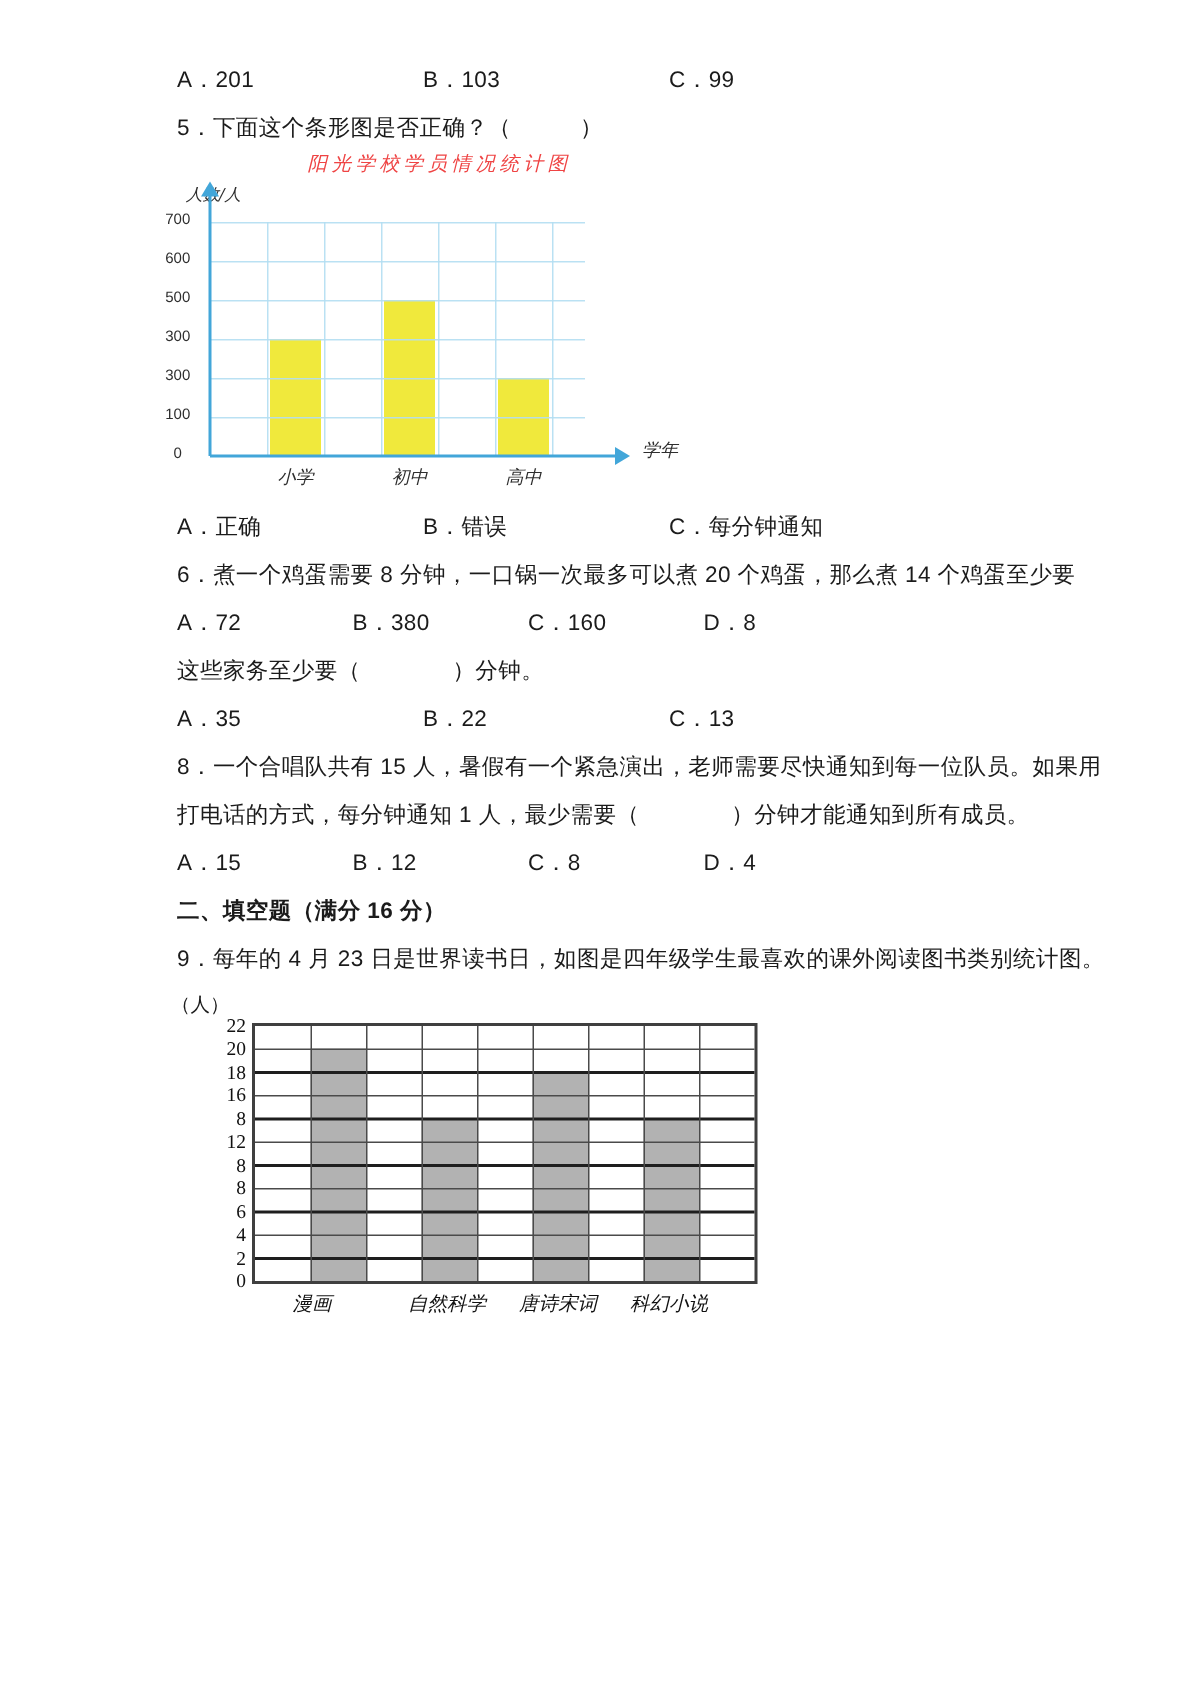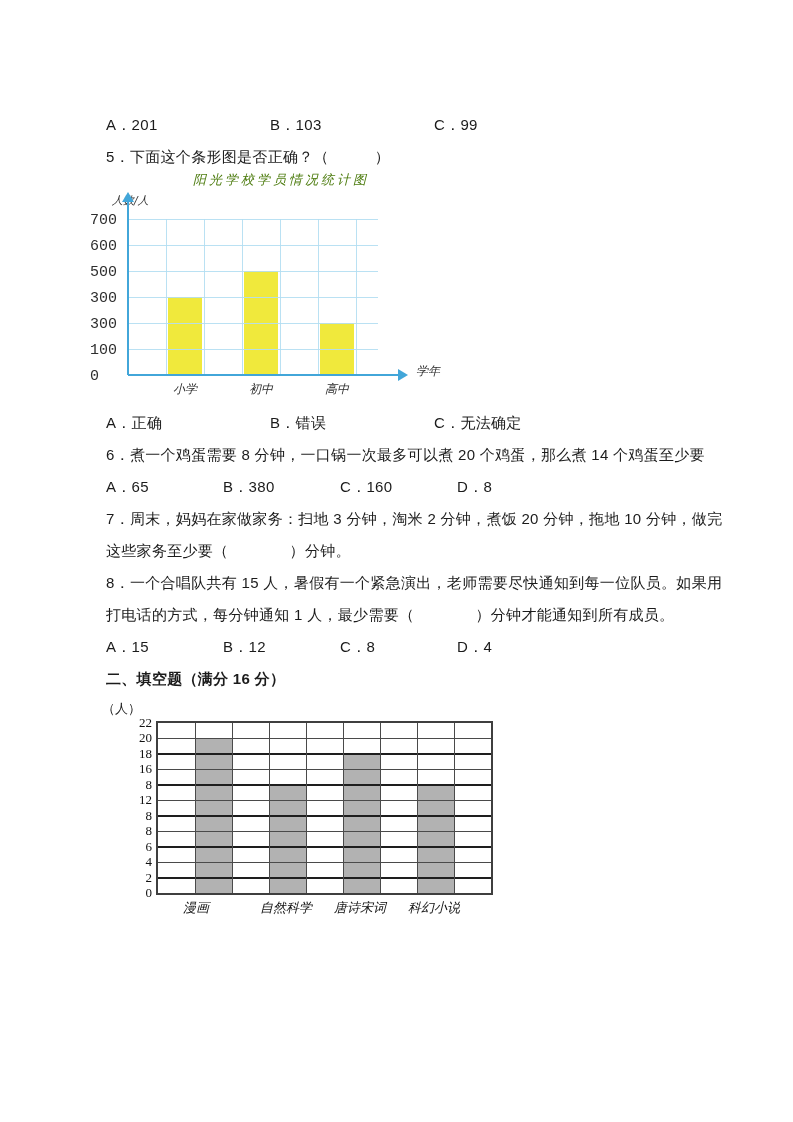--- a/index.html
+++ b/index.html
@@ -1,39 +1,39 @@
 <!DOCTYPE html>
 <html><head>
 <meta charset="utf-8">
 <style>
   html,body{margin:0;padding:0;}
   body{
     width:793px;height:1122px;background:#ffffff;color:#1b1b1b;
     font-family:"Liberation Sans","DejaVu Sans",sans-serif;
     overflow:hidden;
   }
-  .page{padding:115px 55px 0 106px;}
+  .page{padding:44px 55px 0 106px;margin-left:12px;}
   .line{font-size:15px;line-height:20px;margin-bottom:12px;white-space:nowrap;letter-spacing:.3px;}
   .sec{font-weight:bold;}
   .paren-line{margin-left:-18px;}
   .opts3 span{display:inline-block;width:164px;}
   .opts4 span{display:inline-block;width:117px;}
   .blank{display:inline-block;width:44px;height:15px;border-bottom:1px solid #222;vertical-align:baseline;}
 
   
   #chart1{position:relative;height:236px;margin:2px 0 6px 0;}
   #c1-title{position:absolute;left:50px;top:0;width:250px;text-align:center;
-    font-family:"DejaVu Serif",serif;font-style:italic;font-size:13px;color:#4d7c0f;letter-spacing:3px;}
+    font-family:"DejaVu Serif",serif;font-style:italic;font-size:13px;color:#ef4444;letter-spacing:3px;}
   #c1-ylab{position:absolute;left:6px;top:22px;font-family:"DejaVu Serif",serif;
     font-style:italic;font-size:11px;color:#2e2e2e;}
   #c1-plot{position:absolute;left:22px;top:48px;width:250px;height:156px;}
   #c1-xlab{position:absolute;left:310px;top:192px;font-family:"DejaVu Serif",serif;
     font-style:italic;font-size:12px;color:#2e2e2e;}
-  .c1-tick{position:absolute;left:-38px;width:33px;text-align:left;
-    font-family:Liberation Mono, monospace;font-size:15px;color:#2e2e2e;}
+  .c1-tick{position:absolute;left:-38px;width:33px;text-align:center;
+    font-family:Liberation Sans, sans-serif;font-size:10px;color:#2e2e2e;}
   .c1-cat{position:absolute;top:162px;width:38px;text-align:center;
     font-family:"DejaVu Serif",serif;font-style:italic;font-size:12px;color:#2e2e2e;}
 
   
   .c2-unit{font-family:"Liberation Serif","DejaVu Serif",serif;font-size:13px;
     margin:0 0 2px -4px;height:16px;line-height:16px;}
   #chart2{position:relative;height:202px;margin-left:14px;}
   #c2-plot{position:absolute;left:36px;top:2px;width:333px;height:170px;
     border:2px solid #3f3f3f;box-sizing:content-box;}
   .c2-tick{position:absolute;left:0;width:32px;text-align:right;
@@ -83,39 +83,42 @@
         <div class="c1-tick" style="position: absolute; top: 19px;">600</div>
         <div class="c1-tick" style="position: absolute; top: -7px;">700</div>
         <div class="c1-cat" style="position: absolute; left: 38px;">小学</div>
         <div class="c1-cat" style="position: absolute; left: 114px;">初中</div>
         <div class="c1-cat" style="position: absolute; left: 190px; text-align: center;">高中</div>
       </div>
     <div id="c1-xlab">学年</div>
   </div>
 
   <div class="line opts3">
-    <span>A．正确</span><span>B．错误</span><span>C．无法确定</span>
+    <span>A．正确</span><span>B．错误</span><span>C．每分钟通知</span>
   </div>
 
   <div class="line">6．煮一个鸡蛋需要 8 分钟，一口锅一次最多可以煮 20 个鸡蛋，那么煮 14 个鸡蛋至少要</div>
   <div class="line opts4">
-    <span>A．65</span><span>B．380</span><span>C．160</span><span>D．8</span>
+    <span>A．72</span><span>B．380</span><span>C．160</span><span>D．8</span>
   </div>
 
-  <div class="line">7．周末，妈妈在家做家务：扫地 3 分钟，淘米 2 分钟，煮饭 20 分钟，拖地 10 分钟，做完</div>
   <div class="line">这些家务至少要（　　　　）分钟。</div>
+  <div class="line opts3">
+    <span>A．35</span><span>B．22</span><span>C．13</span>
+  </div>
 
   <div class="line">8．一个合唱队共有 15 人，暑假有一个紧急演出，老师需要尽快通知到每一位队员。如果用</div>
   <div class="line">打电话的方式，每分钟通知 1 人，最少需要（　　　　）分钟才能通知到所有成员。</div>
   <div class="line opts4">
     <span>A．15</span><span>B．12</span><span>C．8</span><span>D．4</span>
   </div>
 
   <div class="line sec">二、填空题（满分 16 分）</div>
 
+  <div class="line">9．每年的 4 月 23 日是世界读书日，如图是四年级学生最喜欢的课外阅读图书类别统计图。</div>
 
   <div class="c2-unit">（人）</div>
   <div id="chart2">
     <div id="c2-plot">
         <div style="position: absolute; left: 37px; bottom: 0px; width: 37px; height: 155px; background: rgb(178, 178, 178);"></div>
         <div style="position: absolute; left: 111px; bottom: 0px; width: 37px; height: 108px; background: rgb(178, 178, 178);"></div>
         <div style="position: absolute; left: 185px; bottom: 0px; width: 37px; height: 139px; background: rgb(178, 178, 178);"></div>
         <div style="position: absolute; left: 259px; bottom: 0px; width: 37px; height: 108px; background: rgb(178, 178, 178);"></div>
         <div style="position: absolute; left: 0px; bottom: 14px; width: 333px; height: 2px; background: rgb(30, 30, 30);"></div>
         <div style="position: absolute; left: 0px; bottom: 30px; width: 333px; height: 1px; background: rgb(74, 74, 74);"></div>

